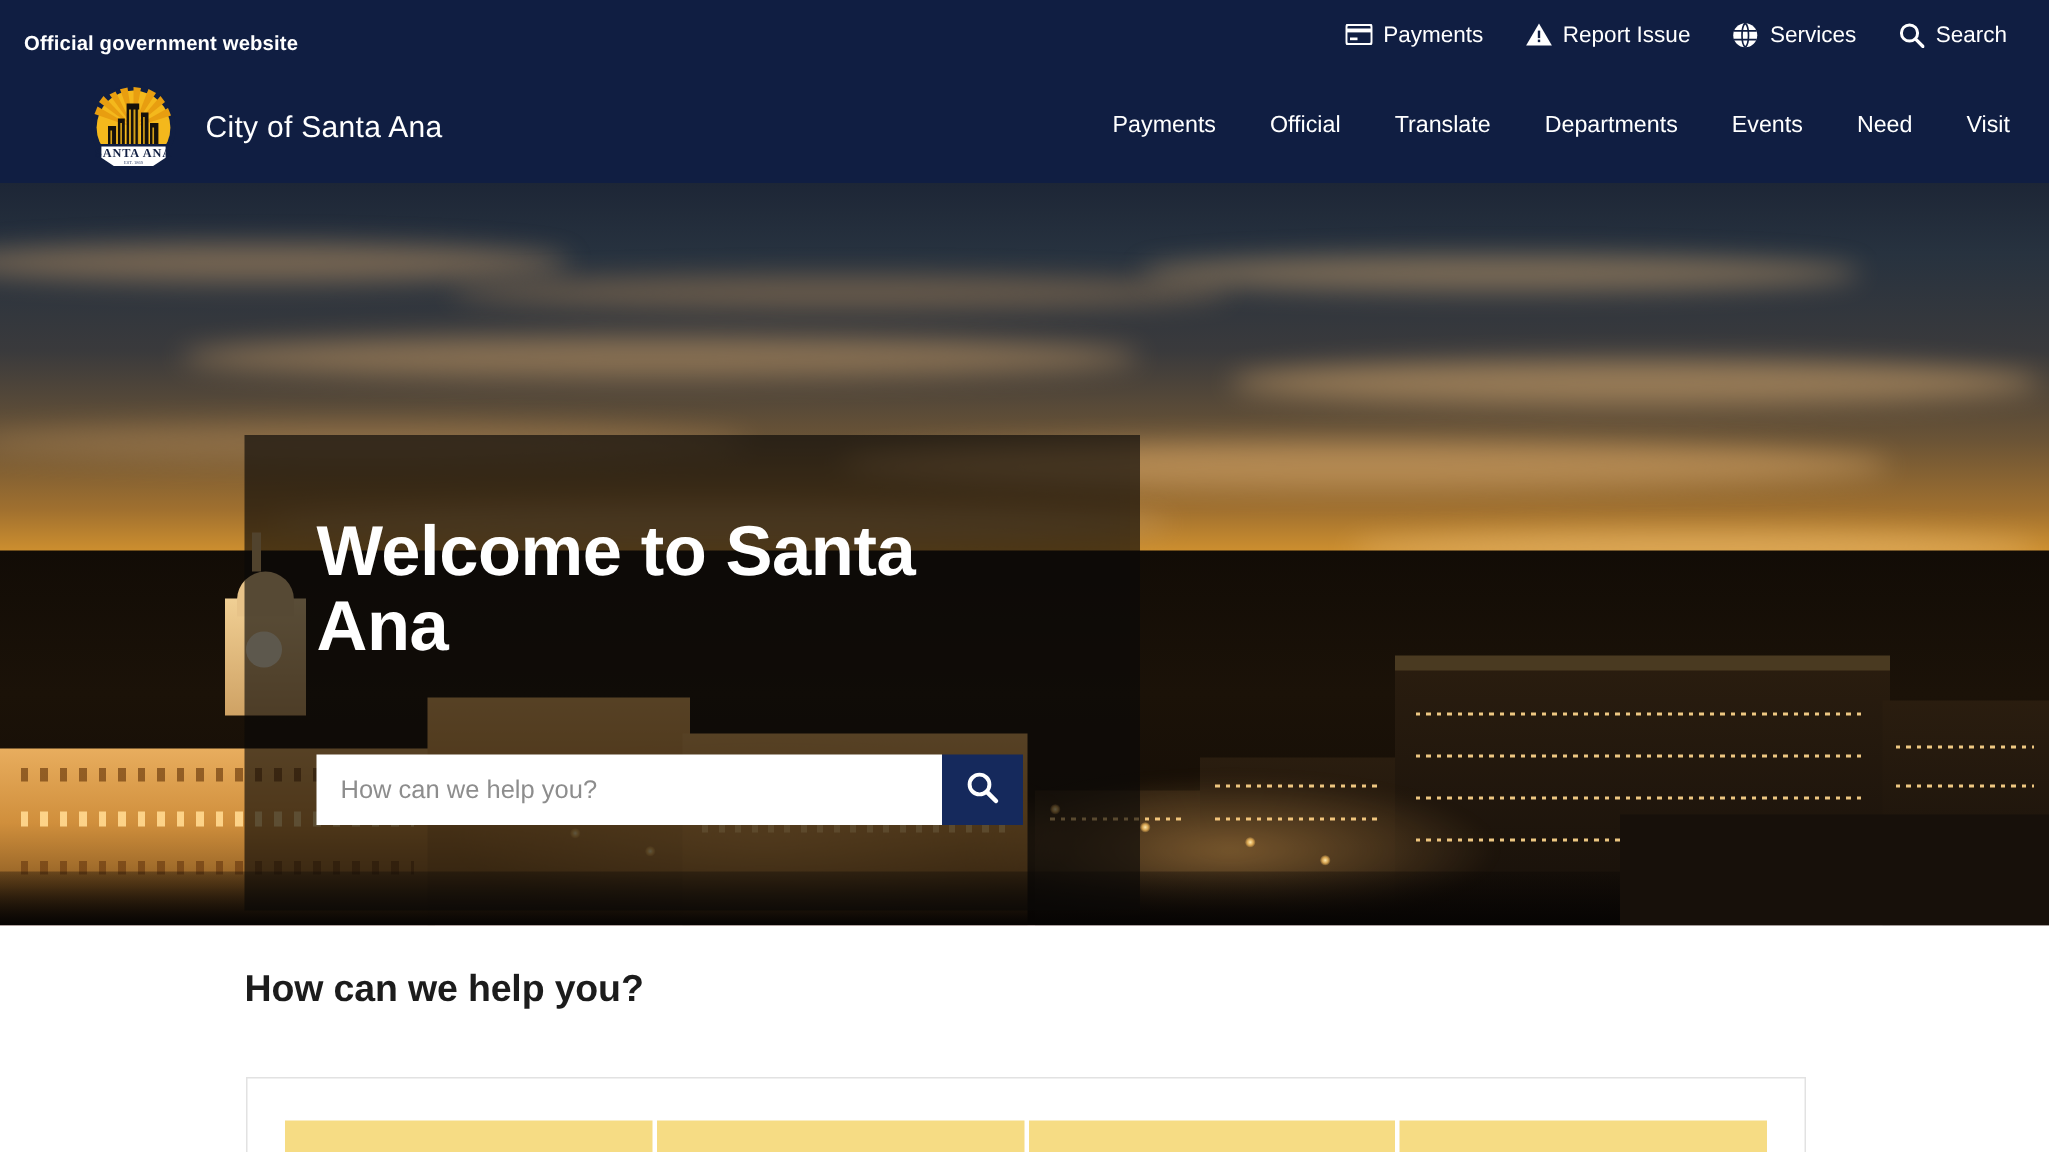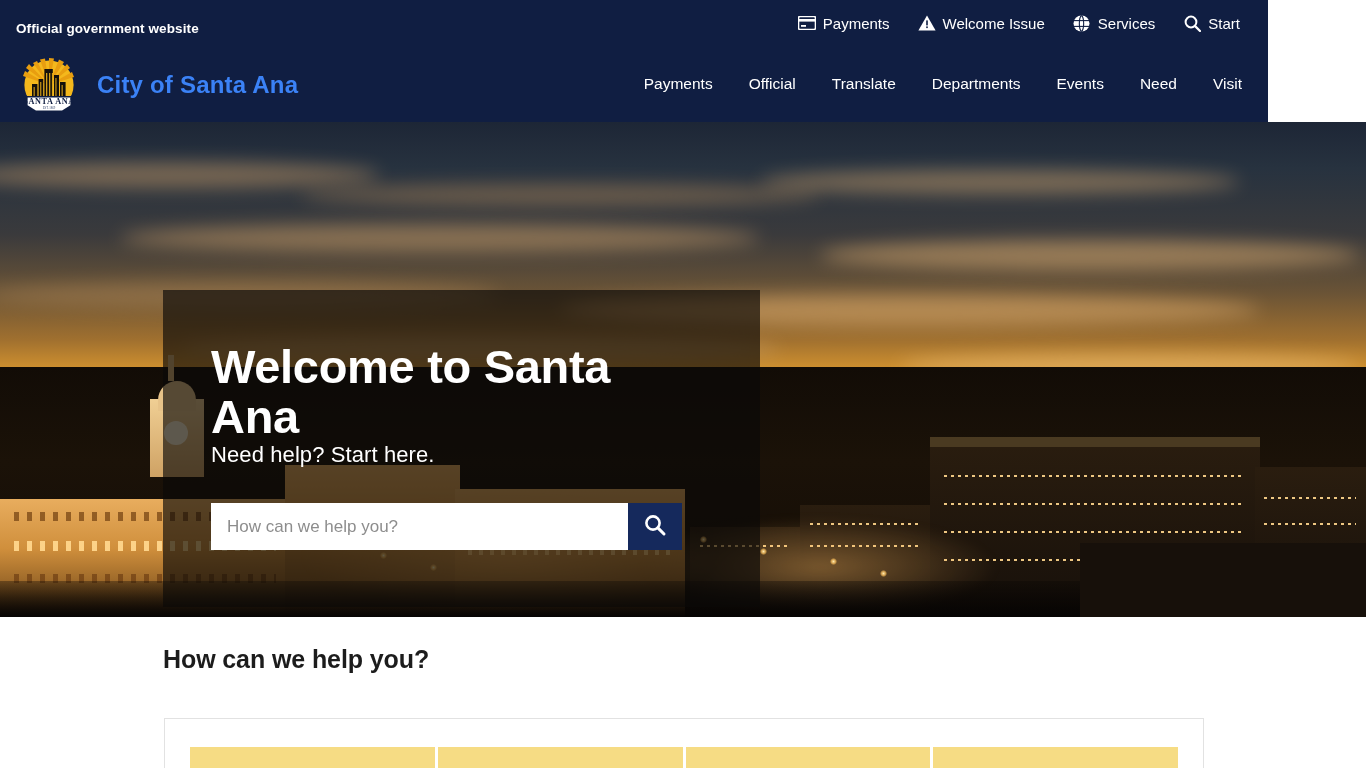--- a/index.html
+++ b/index.html
@@ -7,21 +7,21 @@
   html, body {
     width: 1366px; height: 768px;
     overflow: hidden;
     background: #ffffff;
     font-family: "Liberation Sans", sans-serif;
   }
 
   
   .site-header {
     position: relative;
-    width: 1268px;
+    width: 1366px;
     height: 122px;
     background: #101E42;
     overflow: hidden;
   }
 
   
   .gov-banner {
     position: absolute;
     left: 16px; top: 21px;
     font-size: 13.5px;
@@ -62,25 +62,26 @@
     left: 20px; top: 56px;
     display: flex;
     align-items: center;
     gap: 19px;
     cursor: pointer;
   }
   .seal {
     position: relative;
     width: 58px; height: 58px;
     flex: 0 0 auto;
+    margin-left: 40px;
   }
   .brand-title {
-    font-size: 24px;
-    font-weight: bold;
-    color: #3b82f6;
+    font-size: 20px;
+    font-weight: normal;
+    color: #ffffff;
     letter-spacing: .2px;
     white-space: nowrap;
   }
 
   
   .main-nav {
     position: absolute;
     right: 26px; top: 76px;
     display: flex;
     align-items: center;
@@ -278,21 +279,21 @@
     </div>
 
     <div class="util-item">
       <span class="util-ico">
         <svg width="18" height="16" viewBox="0 0 18 16">
           <path d="M9 0.6 L17.6 15.4 H0.4 Z" fill="#fff"></path>
           <rect x="8.2" y="5.4" width="1.6" height="5" fill="#101E42"></rect>
           <rect x="8.2" y="11.4" width="1.6" height="1.7" fill="#101E42"></rect>
         </svg>
       </span>
-      <span>Welcome Issue</span>
+      <span>Report Issue</span>
     </div>
 
     <div class="util-item">
       <span class="util-ico">
         <svg width="17" height="17" viewBox="0 0 17 17">
           <circle cx="8.5" cy="8.5" r="8" fill="#fff"></circle>
           <path d="M8.5 0.5 C5.6 2.8 5.6 14.2 8.5 16.5" fill="none" stroke="#101E42" stroke-width="1.1"></path>
           <path d="M8.5 0.5 C11.4 2.8 11.4 14.2 8.5 16.5" fill="none" stroke="#101E42" stroke-width="1.1"></path>
           <line x1="0.9" y1="5.6" x2="16.1" y2="5.6" stroke="#101E42" stroke-width="1.1"></line>
           <line x1="0.9" y1="11.4" x2="16.1" y2="11.4" stroke="#101E42" stroke-width="1.1"></line>
@@ -301,21 +302,21 @@
       <span>Services</span>
     </div>
 
     <div class="util-item">
       <span class="util-ico">
         <svg width="17" height="17" viewBox="0 0 17 17">
           <circle cx="7" cy="7" r="5.4" fill="none" stroke="#fff" stroke-width="2"></circle>
           <line x1="11.1" y1="11.1" x2="16" y2="16" stroke="#fff" stroke-width="2.2" stroke-linecap="round"></line>
         </svg>
       </span>
-      <span>Start</span>
+      <span>Search</span>
     </div>
 
   </nav>
 
   <div class="brand">
     <span class="seal">
       <svg width="58" height="58" viewBox="0 0 58 58">
         <circle cx="29" cy="29" r="28.2" fill="#101E42"></circle>
         <circle cx="29" cy="29" r="24.6" fill="#F4B81C"></circle>
         <g fill="#E89E10">
@@ -430,21 +431,20 @@
       <div class="lamp" style="left:830px; bottom:52px;"></div>
       <div class="lamp" style="left:880px; bottom:40px;"></div>
 
       <div style="position:absolute; left:0; bottom:0; width:1366px; height:36px; background:linear-gradient(to bottom,rgba(8,5,3,.35),#060403);"></div>
       <div class="bldg" style="left:1080px; bottom:0; width:286px; height:74px; background:#17100a;"></div>
     </div>
   </div>
 
   <div class="hero-panel">
     <div class="hero-title">Welcome to Santa Ana</div>
-    <div class="hero-sub">Need help? Start here.</div>
 
     <form class="hero-search">
       <input class="hero-search-input" type="text" placeholder="How can we help you?" style="">
       <button class="hero-search-btn" type="submit">
         <span>
           <svg width="24" height="24" viewBox="0 0 24 24">
             <circle cx="10" cy="10" r="6.6" fill="none" stroke="#fff" stroke-width="2.6"></circle>
             <line x1="14.9" y1="14.9" x2="21" y2="21" stroke="#fff" stroke-width="3" stroke-linecap="round"></line>
           </svg>
         </span>

